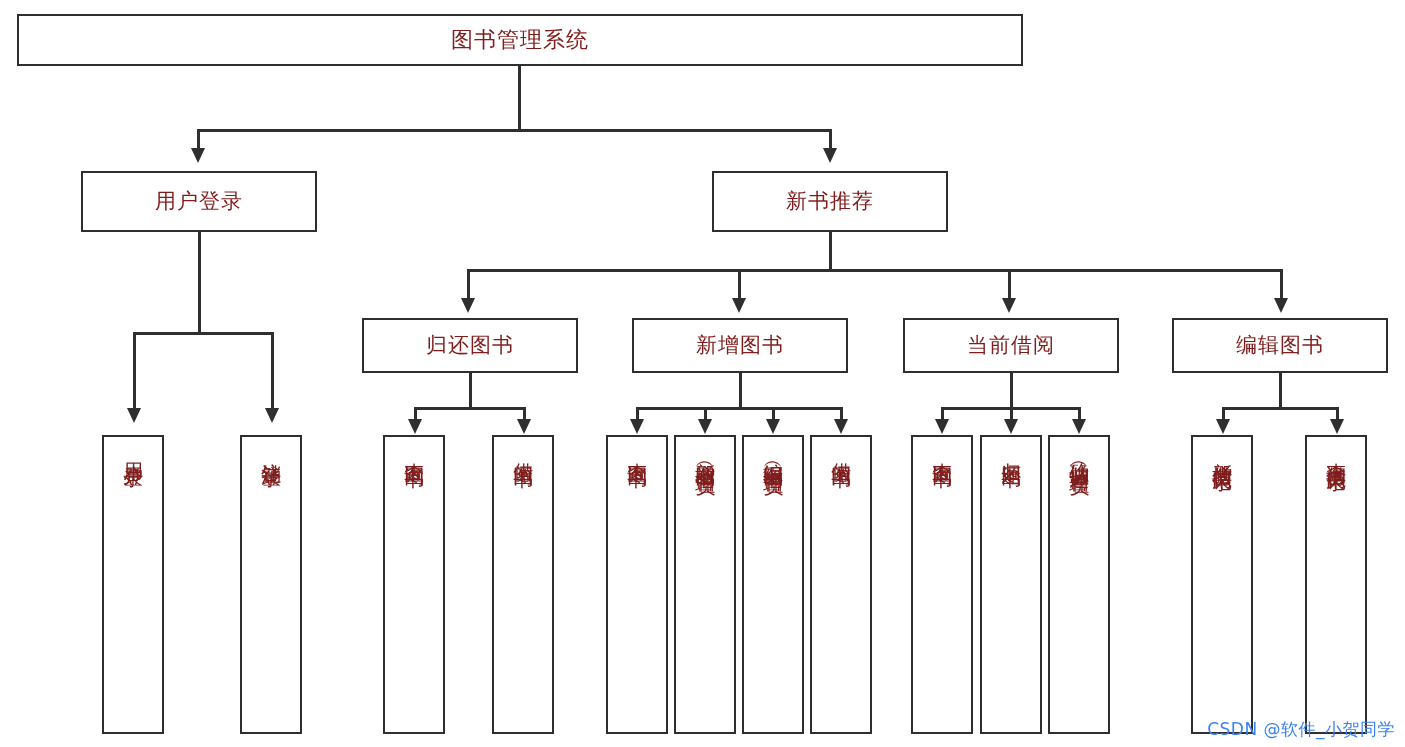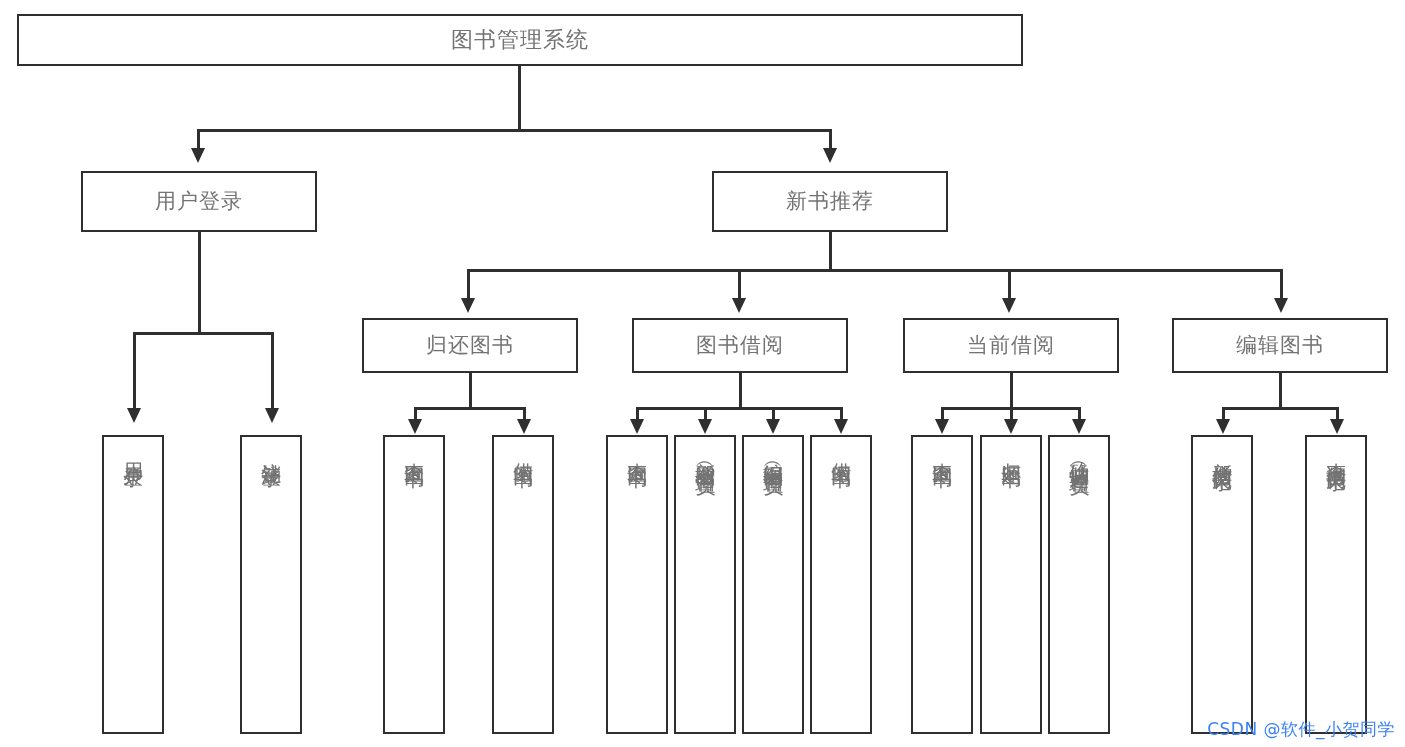--- a/index.html
+++ b/index.html
@@ -22,21 +22,21 @@
     border:2.5px solid #2f2f2f;
     display:flex;
     align-items:center;
     justify-content:center;
     text-align:center;
   }
   .node .label{
     font-size:21px;
     line-height:1.25;
     letter-spacing:1px;
-    color:#737373;
+    color:#7f1d1d;
     white-space:nowrap;
   }
   .node.root .label{font-size:22px;}
   .node.level2 .label{font-size:21px;}
   .node.level3 .label{font-size:21px;}
 
   
   .node.leaf{
     align-items:flex-start;
     justify-content:center;
@@ -119,21 +119,21 @@
   <div class="arrow" style="left:732px;top:298px;"></div>
   <div class="seg v" style="left:1008px;top:269px;height:31px;"></div>
   <div class="arrow" style="left:1002px;top:298px;"></div>
   <div class="seg v" style="left:1280px;top:269px;height:31px;"></div>
   <div class="arrow" style="left:1274px;top:298px;"></div>
 
   <div class="node level3" style="left:362px;top:318px;width:216px;height:55px;">
     <span class="label">归还图书</span>
   </div>
   <div class="node level3" style="left:632px;top:318px;width:216px;height:55px;">
-    <span class="label">图书借阅</span>
+    <span class="label">新增图书</span>
   </div>
   <div class="node level3" style="left:903px;top:318px;width:216px;height:55px;">
     <span class="label">当前借阅</span>
   </div>
   <div class="node level3" style="left:1172px;top:318px;width:216px;height:55px;">
     <span class="label">编辑图书</span>
   </div>
 
   <div class="seg v" style="left:469px;top:373px;height:36px;"></div>
   <div class="seg h" style="left:414px;top:407px;width:112px;"></div>

